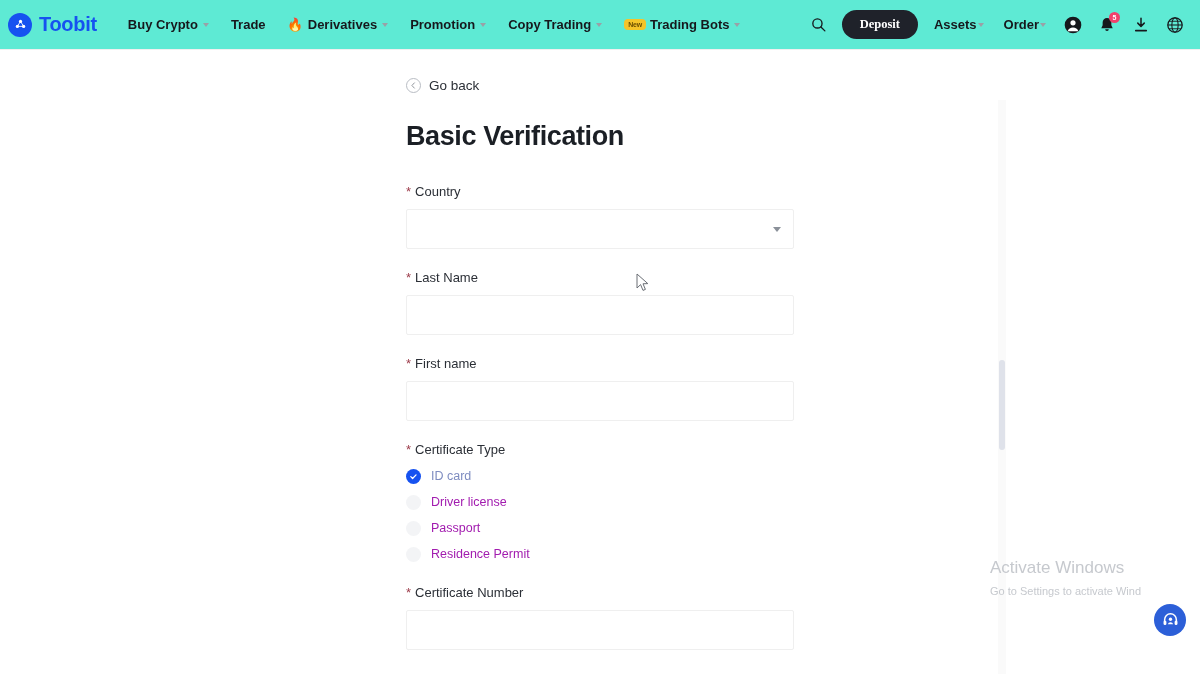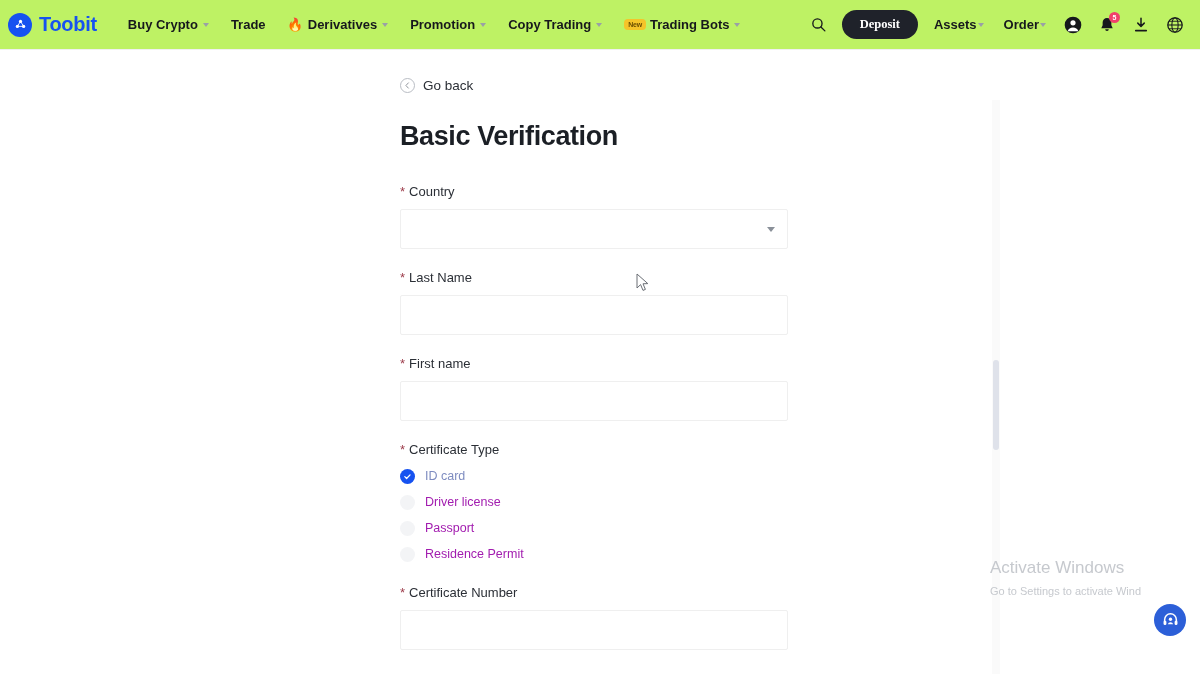--- a/index.html
+++ b/index.html
@@ -8,21 +8,21 @@
     background: #ffffff;
     font-family: "Liberation Sans", sans-serif;
     overflow: hidden;
   }
   body { position: relative; }
 
   
   .header {
     position: absolute; top: 0; left: 0;
     width: 1200px; height: 50px;
-    background: #bef264;
+    background: #5eead4;
     border-bottom: 1px solid #f0f0f0;
     display: flex; align-items: center;
   }
   .brand {
     display: flex; align-items: center; gap: 7px;
     margin-left: 8px; margin-right: 20px;
   }
   .brand-logo {
     width: 24px; height: 24px; border-radius: 50%;
     background: #1652f0; position: relative;
@@ -85,21 +85,21 @@
     position: absolute; top: 4px; right: 4px;
     background: #f0416c; color: #ffffff;
     font-size: 7px; font-weight: bold;
     min-width: 11px; height: 11px; border-radius: 6px;
     display: flex; align-items: center; justify-content: center;
     padding: 0 2px; line-height: 1;
   }
 
   
   .page {
-    position: absolute; top: 50px; left: 0;
+    position: absolute; top: 50px; left: 6px;
     width: 1000px; height: 624px;
     background: #ffffff;
   }
   .form-wrap {
     position: absolute;
     left: 400px; top: 28px;
     width: 390px;
   }
   .go-back {
     display: flex; align-items: center; gap: 8px;

